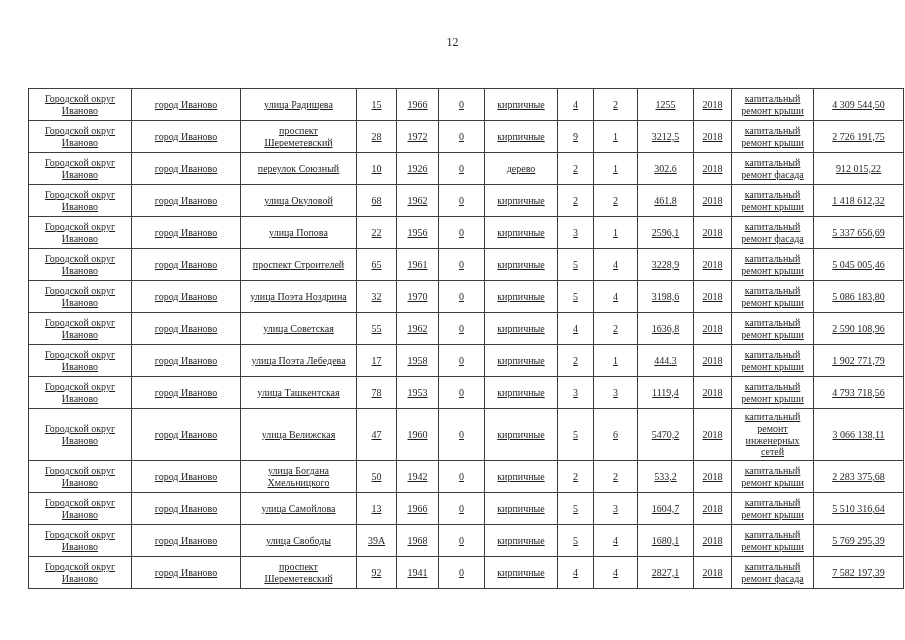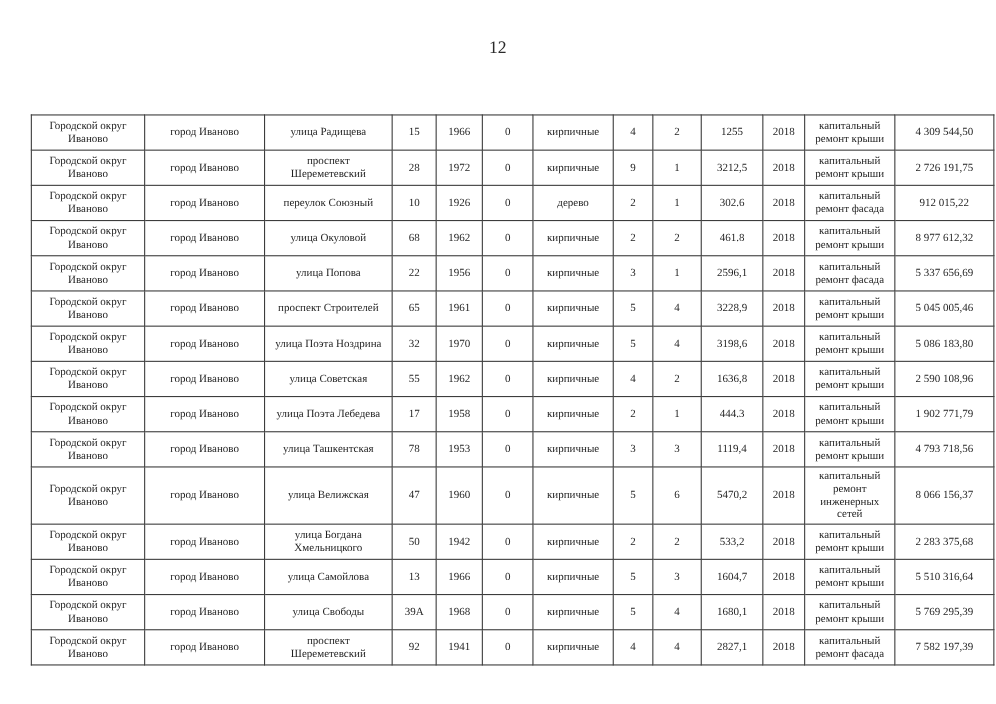--- a/index.html
+++ b/index.html
@@ -15,32 +15,33 @@
     font-family: "Liberation Serif", serif;
     color: #1f1f1f;
     overflow: hidden;
   }
   .page-number {
     position: absolute;
     top: 35px;
     left: 0;
     right: 0;
     text-align: center;
-    font-size: 16px;
+    font-size: 12px;
     color: #2a2a2a;
   }
   table.repair-table {
     position: absolute;
     left: 28px;
-    top: 104px;
+    top: 88px;
     width: 875px;
     border-collapse: collapse;
     table-layout: fixed;
     font-size: 10px;
     line-height: 1.18;
+    text-decoration: underline;
   }
   table.repair-table td {
     border: 1px solid #3d3d3d;
     text-align: center;
     vertical-align: middle;
     padding: 2px 3px;
     height: 27px;
     overflow: hidden;
     word-wrap: break-word;
   }
@@ -132,21 +133,21 @@
           <td>улица Окуловой</td>
           <td>68</td>
           <td>1962</td>
           <td>0</td>
           <td>кирпичные</td>
           <td>2</td>
           <td>2</td>
           <td>461.8</td>
           <td>2018</td>
           <td>капитальный ремонт крыши</td>
-          <td>8 977 612,32</td>
+          <td>1 418 612,32</td>
         </tr>
         <tr>
           <td>Городской округ Иваново</td>
           <td>город Иваново</td>
           <td>улица Попова</td>
           <td>22</td>
           <td>1956</td>
           <td>0</td>
           <td>кирпичные</td>
           <td>3</td>
@@ -237,21 +238,21 @@
           <td>улица Велижская</td>
           <td>47</td>
           <td>1960</td>
           <td>0</td>
           <td>кирпичные</td>
           <td>5</td>
           <td>6</td>
           <td>5470,2</td>
           <td>2018</td>
           <td>капитальный ремонт инженерных сетей</td>
-          <td>8 066 156,37</td>
+          <td>3 066 138,11</td>
         </tr>
         <tr>
           <td>Городской округ Иваново</td>
           <td>город Иваново</td>
           <td>улица Богдана Хмельницкого</td>
           <td>50</td>
           <td>1942</td>
           <td>0</td>
           <td>кирпичные</td>
           <td>2</td>

